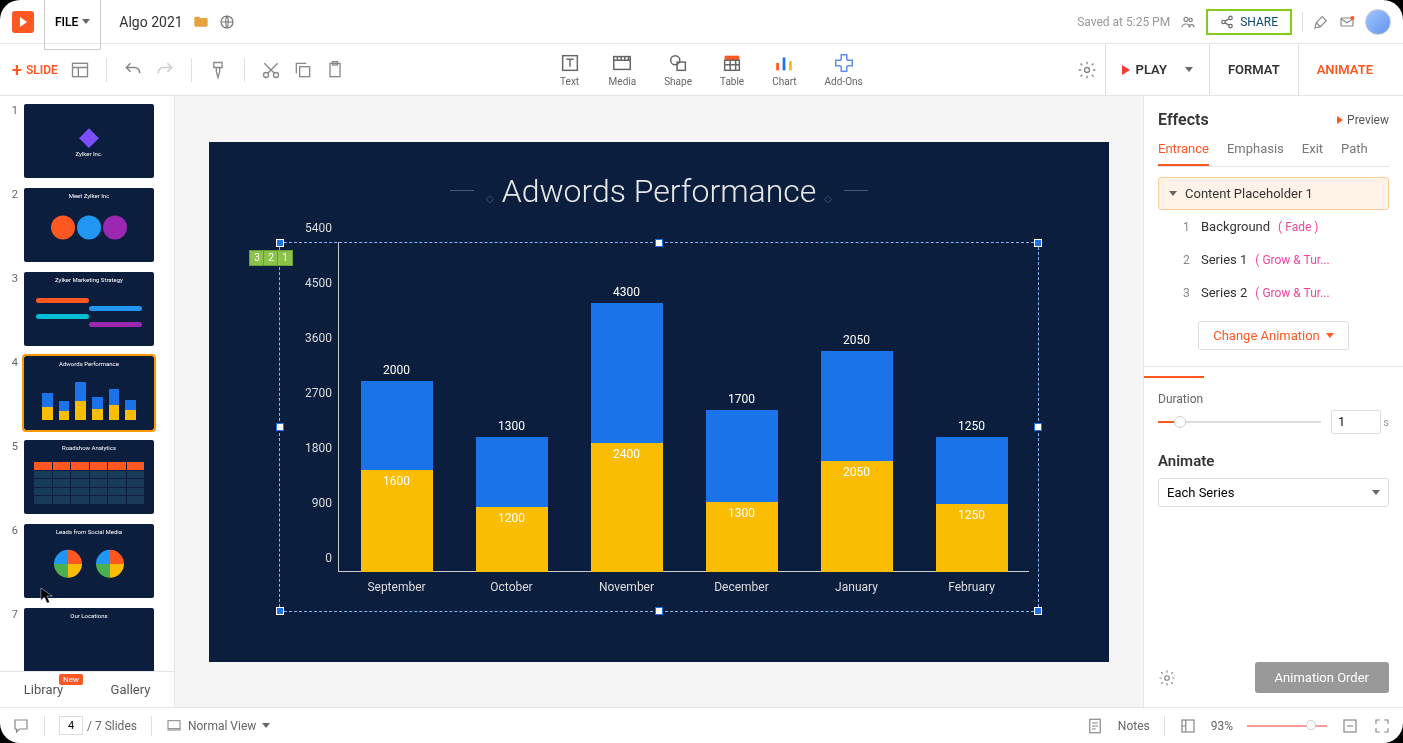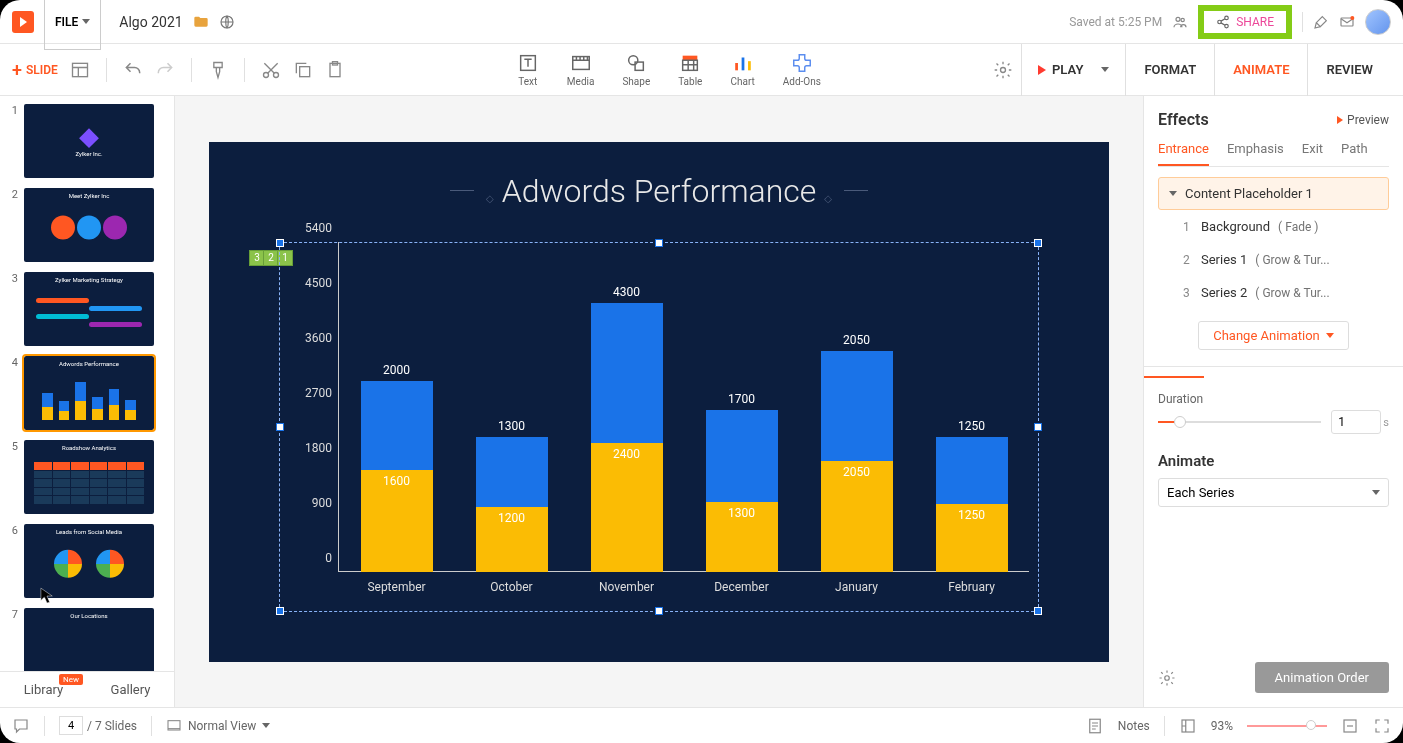--- a/index.html
+++ b/index.html
@@ -9,21 +9,21 @@
 
 .topbar { height: 44px; border-bottom: 1px solid #e5e5e5; display: flex; align-items: center; padding: 0 12px; gap: 10px; }
 .logo-icon { width: 22px; height: 22px; background: #ff5722; border-radius: 3px; display: flex; align-items: center; justify-content: center; }
 .logo-icon::before { content: ""; width: 0; height: 0; border-left: 7px solid #fff; border-top: 5px solid transparent; border-bottom: 5px solid transparent; }
 .file-btn { border: 1px solid #ccc; padding: 20px 10px; font-size: 12px; font-weight: 600; cursor: pointer; display: flex; align-items: center; gap: 4px; }
 .file-btn::after { content: ""; border-left: 4px solid transparent; border-right: 4px solid transparent; border-top: 5px solid #666; }
 .doc-name { font-size: 14px; color: #333; margin-left: 8px; }
 .topbar-icon { width: 16px; height: 16px; color: #999; cursor: pointer; }
 .topbar-spacer { flex: 1; }
 .saved-text { font-size: 12px; color: #999; }
-.share-btn { border: 6px solid #84cc16; padding: 4px 12px; font-size: 12px; cursor: pointer; display: flex; align-items: flex-start; gap: 6px; color: #ec4899; }
+.share-btn { border: 2px solid #84cc16; padding: 4px 12px; font-size: 12px; cursor: pointer; display: flex; align-items: flex-start; gap: 6px; color: #0c4a6e; }
 .avatar { width: 26px; height: 26px; border-radius: 50%; background: linear-gradient(135deg, #a0c4ff, #6495ed); border: 1px solid #ccc; }
 
 
 .ribbon { height: 52px; border-bottom: 1px solid #e5e5e5; display: flex; align-items: center; padding: 0 12px; }
 .ribbon-left { display: flex; align-items: center; gap: 12px; }
 .add-slide-btn { display: flex; align-items: center; gap: 4px; color: #ff5722; font-size: 12px; font-weight: 600; cursor: pointer; }
 .add-slide-btn::before { content: "+"; font-size: 18px; }
 .ribbon-icon { width: 20px; height: 20px; color: #888; cursor: pointer; }
 .ribbon-divider { width: 1px; height: 24px; background: #e0e0e0; margin: 0 4px; }
 .ribbon-center { flex: 1; display: flex; justify-content: center; gap: 28px; }
@@ -95,21 +95,21 @@
 .panel-title { font-size: 16px; font-weight: 600; color: #333; }
 .preview-link { font-size: 12px; color: #555; cursor: pointer; display: flex; align-items: center; gap: 4px; padding-left: 21px; }
 .preview-link::before { content: ""; border-left: 6px solid #ff5722; border-top: 4px solid transparent; border-bottom: 4px solid transparent; }
 .effect-tabs { display: flex; gap: 18px; border-bottom: 1px solid #e5e5e5; margin-bottom: 10px; }
 .effect-tab { font-size: 13px; color: #777; padding-bottom: 8px; cursor: pointer; }
 .effect-tab.active { color: #ff5722; border-bottom: 2px solid #ff5722; }
 .anim-item { padding: 8px 10px; font-size: 13px; display: flex; align-items: center; gap: 8px; cursor: pointer; border: 1px solid transparent; border-radius: 3px; }
 .anim-item.expanded { background: #fff3e8; border-color: #ffcc99; }
 .anim-item-num { color: #888; font-size: 12px; width: 10px; }
 .anim-item-name { color: #333; }
-.anim-item-effect { color: #737373; font-size: 12px; }
+.anim-item-effect { color: #ec4899; font-size: 12px; }
 .chevron { border-left: 4px solid transparent; border-right: 4px solid transparent; border-top: 5px solid #666; }
 .change-anim-btn { margin: 12px auto; border: 1px solid #ddd; padding: 6px 14px; font-size: 13px; color: #ff5722; cursor: pointer; display: flex; align-items: center; gap: 6px; width: fit-content; border-radius: 3px; }
 .change-anim-btn::after { content: ""; border-left: 4px solid transparent; border-right: 4px solid transparent; border-top: 5px solid #ff5722; }
 .panel-divider { height: 1px; background: #e5e5e5; margin: 4px -14px 14px; }
 .accent-bar { height: 2px; width: 60px; background: #ff5722; margin: -5px -14px 14px; }
 .duration-label { font-size: 12px; color: #666; margin-bottom: 4px; }
 .duration-row { display: flex; align-items: center; gap: 10px; margin-bottom: 18px; }
 .slider { flex: 1; height: 2px; background: #ddd; position: relative; }
 .slider::before { content: ""; position: absolute; left: 0; width: 10%; height: 2px; background: #ff5722; }
 .slider-thumb { position: absolute; left: 10%; top: -5px; width: 12px; height: 12px; background: #fff; border: 1px solid #ccc; border-radius: 50%; }
@@ -270,21 +270,20 @@
       </div>
     </div>
     <svg class="ribbon-icon" viewBox="0 0 24 24" stroke="#888" fill="none" stroke-width="1.6" style="margin-right:8px">
         <circle cx="12" cy="12" r="3"></circle>
         <path d="M12 2v3M12 19v3M4.2 4.2l2.1 2.1M17.7 17.7l2.1 2.1M2 12h3M19 12h3M4.2 19.8l2.1-2.1M17.7 6.3l2.1-2.1"></path>
       </svg>
     <div class="ribbon-right">
       <div class="play-btn">PLAY</div>
       <div class="ribbon-tab">FORMAT</div>
       <div class="ribbon-tab active">ANIMATE</div>
-      <div class="ribbon-tab">REVIEW</div>
     </div>
   </div>
 
   <div class="main">
 
     <div class="slide-panel">
       <div class="slide-list">
         <div class="slide-thumb">
           <div class="slide-num">1</div>
           <div class="slide-img">

